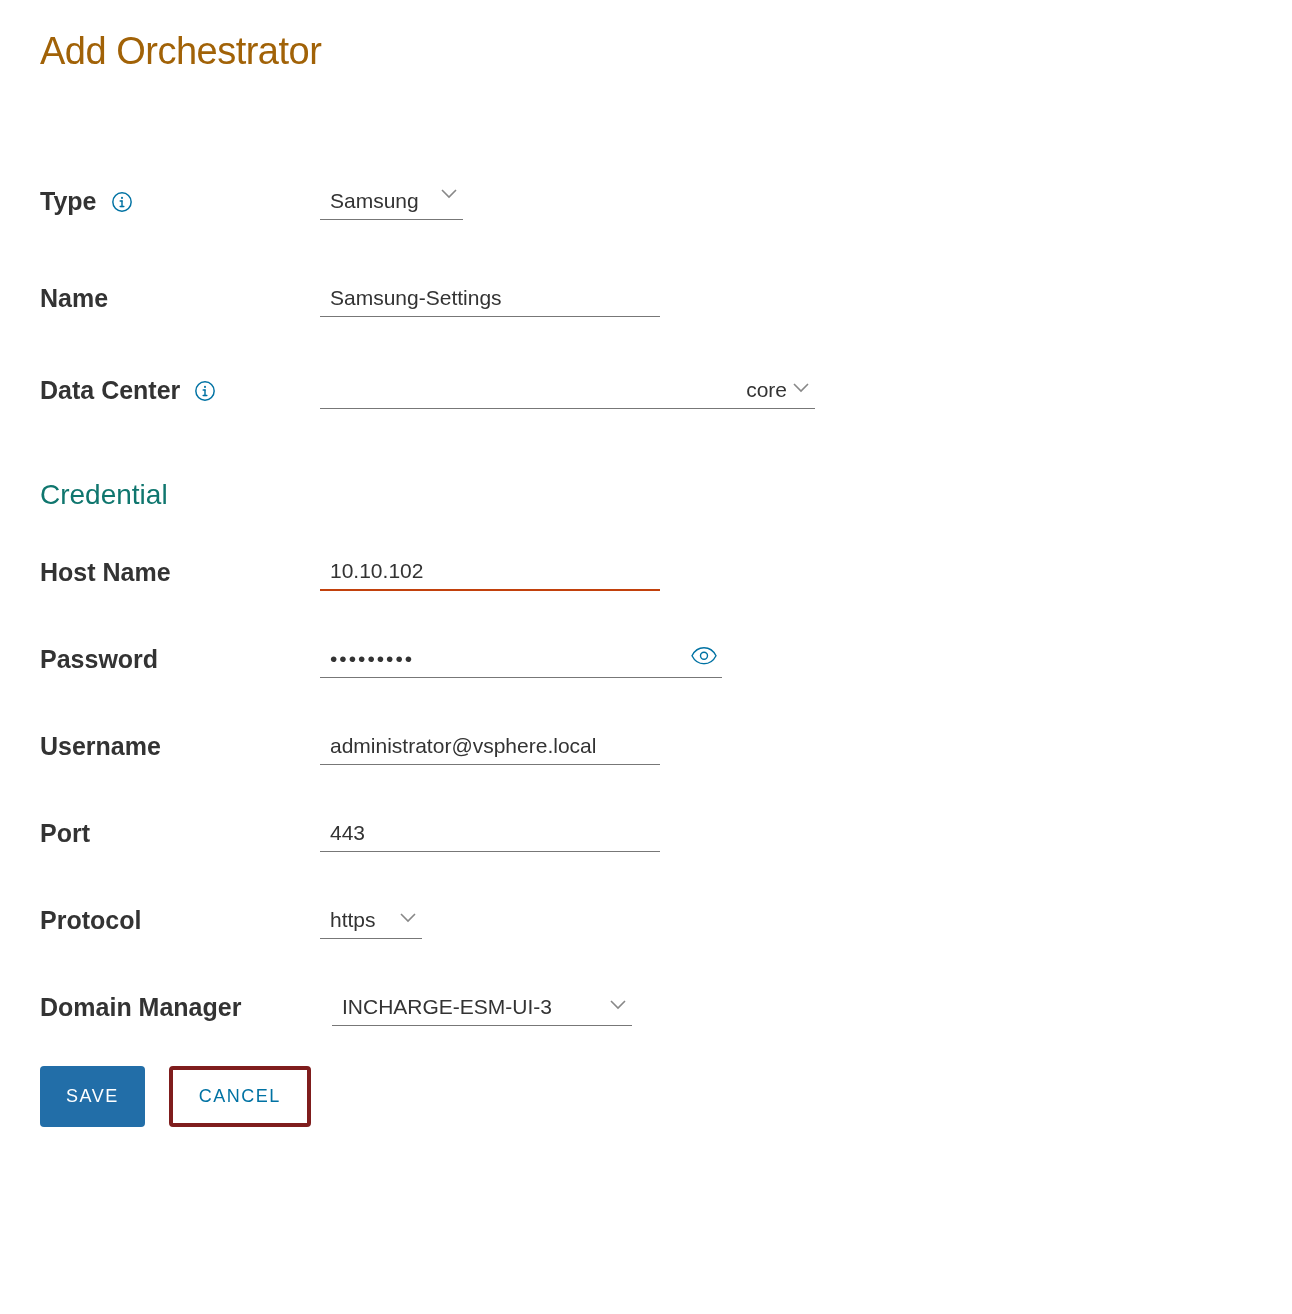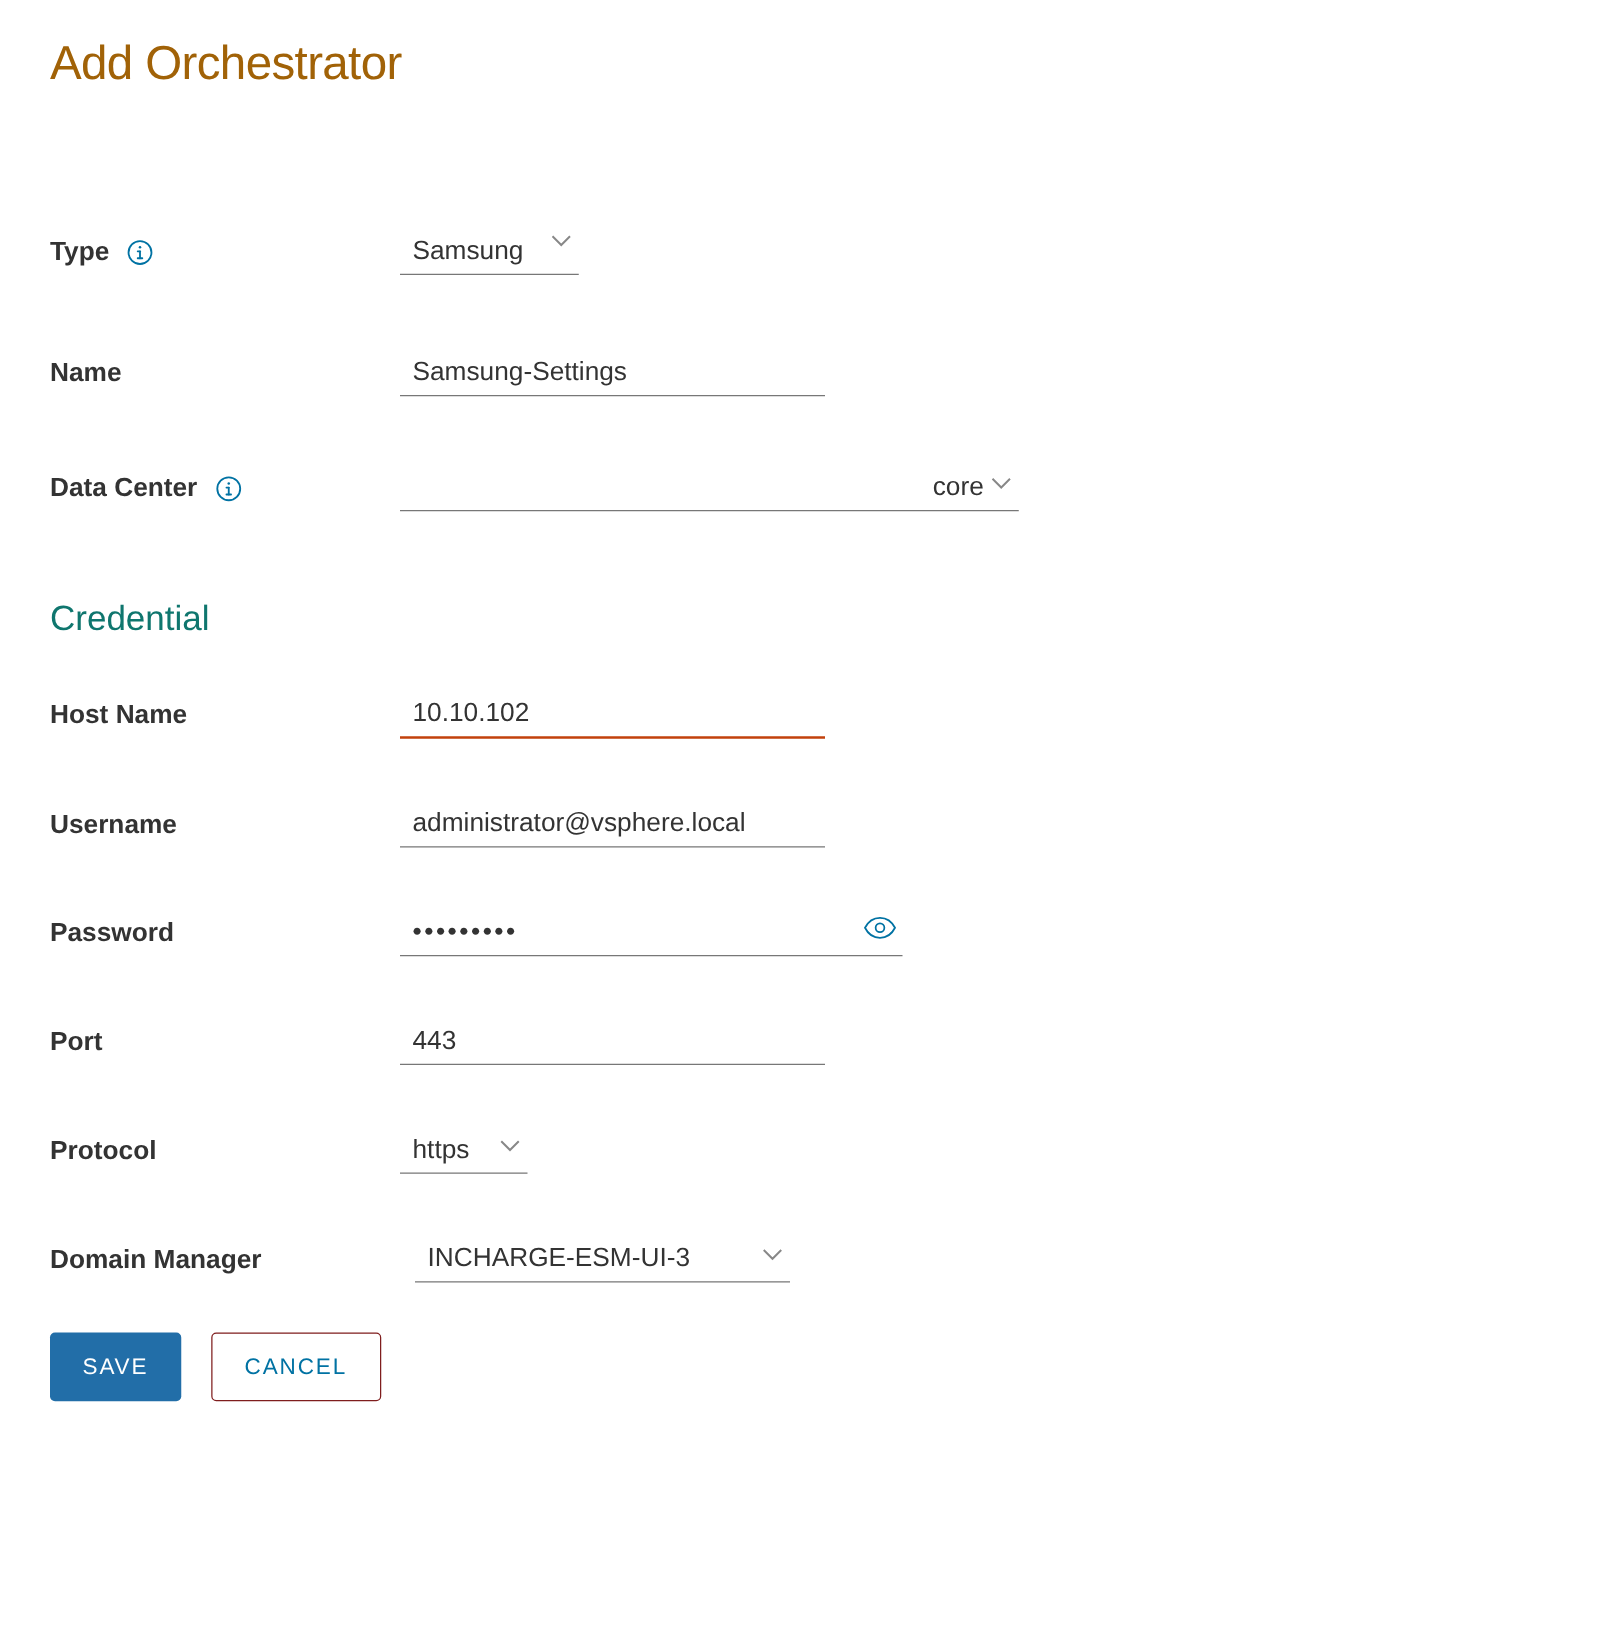--- a/index.html
+++ b/index.html
@@ -24,21 +24,21 @@
     .form-row {
       display: flex;
       align-items: center;
       margin-bottom: 60px;
     }
     .form-row.row-type { margin-bottom: 60px; }
     .form-row.row-name { margin-bottom: 55px; }
     .form-row.row-dc { margin-bottom: 70px; }
     .form-label {
       width: 280px;
-      font-size: 21px;
+      font-size: 25px;
       font-weight: 600;
       color: #333;
       display: flex;
       align-items: center;
       gap: 14px;
     }
     .info-icon {
       display: inline-flex;
       align-items: center;
       justify-content: center;
@@ -121,21 +121,21 @@
       font-family: inherit;
     }
     .btn-primary {
       background: #226ea8;
       color: #fff;
       border: none;
     }
     .btn-secondary {
       background: #fff;
       color: #0072a3;
-      border: 1px solid #7f1d1d;
+      border: 4px solid #7f1d1d;
     }
     .cred-rows .form-row { margin-bottom: 50px; }
     .cred-rows .form-row.last { margin-bottom: 40px; gap: 12px; }
   </style>
 </head>
 <body>
 
 <h1 class="page-title">Add Orchestrator</h1>
 
 <div class="form-row row-type">
@@ -201,44 +201,44 @@
     <div class="form-label">
       <span>Host Name</span>
     </div>
     <div class="field-wrap">
       <input class="text-input w-340 focused" value="10.10.102" style="">
     </div>
   </div>
 
   <div class="form-row">
     <div class="form-label">
-      <span>Username</span>
-    </div>
-    <div class="field-wrap">
-      <input class="text-input w-340" value="administrator@vsphere.local" style="">
-    </div>
-  </div>
-
-  <div class="form-row">
-    <div class="form-label">
       <span>Password</span>
     </div>
     <div class="field-wrap pw-wrap">
       <input class="pw-input" value="•••••••••" style="">
       <span class="eye-icon">
         <svg viewBox="0 0 26 18" fill="none" stroke="#0072a3" stroke-width="1.4">
           <path d="M1 9 C4 3 9 1 13 1 C17 1 22 3 25 9 C22 15 17 17 13 17 C9 17 4 15 1 9 Z"></path>
           <circle cx="13" cy="9" r="3.5"></circle>
         </svg>
       </span>
     </div>
   </div>
 
   <div class="form-row">
     <div class="form-label">
+      <span>Username</span>
+    </div>
+    <div class="field-wrap">
+      <input class="text-input w-340" value="administrator@vsphere.local" style="">
+    </div>
+  </div>
+
+  <div class="form-row">
+    <div class="form-label">
       <span>Port</span>
     </div>
     <div class="field-wrap">
       <input class="text-input w-340" value="443" style="">
     </div>
   </div>
 
   <div class="form-row">
     <div class="form-label">
       <span>Protocol</span>

